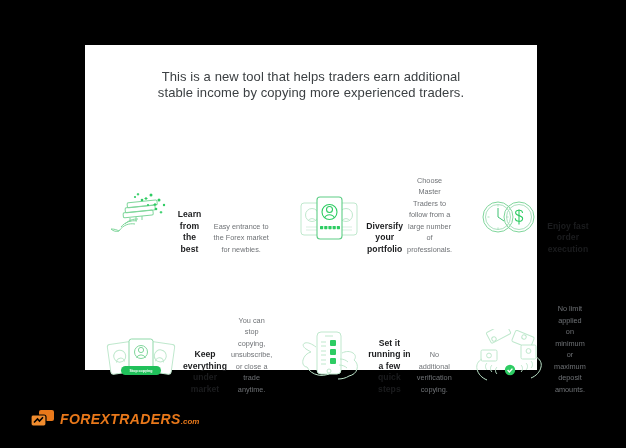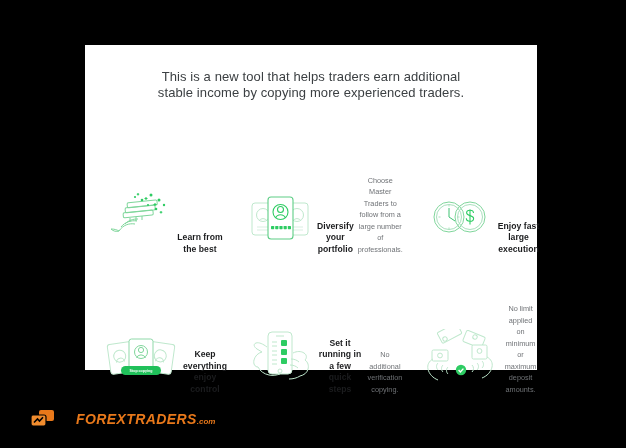--- a/index.html
+++ b/index.html
@@ -73,21 +73,21 @@
     text-align: center;
     line-height: 11.5px;
     padding: 0 4px;
   }
   .footer {
     position: absolute;
     left: 30px;
     top: 409px;
     display: flex;
     align-items: center;
-    gap: 20px;
+    gap: 4px;
   }
   .logo-mark {
     width: 26px;
     height: 19px;
     display: block;
   }
   .logo-text {
     font-size: 14px;
     font-weight: bold;
     color: #e8781a;
@@ -147,20 +147,21 @@
               <circle cx="60" cy="9" r="1.5"></circle>
               <circle cx="43" cy="9" r="1.3"></circle>
               <circle cx="57" cy="18" r="1.3"></circle>
               <circle cx="65" cy="14" r="1.2"></circle>
               <circle cx="36" cy="6" r="1.1"></circle>
               <circle cx="49" cy="14" r="1.1"></circle>
             </g>
           </svg>
         </div>
         <h3 class="f-title">Learn from the best</h3>
+        <p class="f-desc">Easy entrance to the Forex market for newbies.</p>
       </div>
 
       <div class="feature">
         <div class="icon-wrap">
           <svg width="74" height="56" viewBox="0 0 74 56">
             <g class="gfaint">
               <rect x="9" y="12" width="22" height="32" rx="3" class="white-fill" stroke="#bfe8cd"></rect>
               <circle cx="20" cy="24" r="6.5"></circle>
               <path d="M16 30 a4.5 4.5 0 0 1 8 0"></path>
               <path d="M14 36 h12 M14 39 h12" stroke="#d9efe1"></path>
@@ -202,21 +203,21 @@
             <g class="g">
               <circle cx="47" cy="26" r="15"></circle>
               <circle cx="47" cy="26" r="12.5" stroke="#a9e0bd"></circle>
             </g>
             <g class="gs" stroke-width="1.3">
               <path d="M47 18.5 v15"></path>
               <path d="M50.5 22 c0-2-1.8-2.8-3.5-2.8 -1.8 0-3.4 .9-3.4 2.6 0 3.6 7 2 7 5.6 0 1.9-1.7 2.9-3.6 2.9 -2 0-3.7-.9-3.7-3"></path>
             </g>
           </svg>
         </div>
-        <h3 class="f-title">Enjoy fast large execution</h3>
+        <h3 class="f-title">Enjoy fast order execution</h3>
       </div>
 
       <div class="feature">
         <div class="icon-wrap">
           <svg width="84" height="56" viewBox="0 0 84 56">
             <g class="gfaint">
               <rect x="10" y="12" width="24" height="30" rx="2.5" class="white-fill" stroke="#bfe8cd" transform="rotate(-8 22 27)"></rect>
               <circle cx="21" cy="25" r="6" transform="rotate(-8 22 27)"></circle>
               <path d="M17 31 a4 4 0 0 1 8 0" transform="rotate(-8 22 27)"></path>
             </g>
@@ -228,21 +229,22 @@
             <g>
               <rect x="30" y="8" width="24" height="32" rx="2.5" fill="#ffffff" stroke="#8fd9a9" stroke-width="1"></rect>
               <circle cx="42" cy="21" r="6.5" class="g" stroke="#7fd69b"></circle>
               <circle cx="42" cy="19" r="2.6" class="g" stroke="#7fd69b"></circle>
               <path d="M37.5 27 a4.8 4.8 0 0 1 9 0" class="g" stroke="#7fd69b"></path>
             </g>
             <rect x="22" y="35" width="40" height="9" rx="4.5" fill="#20c05a"></rect>
             <text class="btn-copy-text" x="42" y="41.2" text-anchor="middle">Stop copying</text>
           </svg>
         </div>
-        <h3 class="f-title">Keep everything enjoy control</h3>
+        <h3 class="f-title">Keep everything under market</h3>
+        <p class="f-desc">You can stop copying, unsubscribe, or close a trade anytime.</p>
       </div>
 
       <div class="feature">
         <div class="icon-wrap">
           <svg width="74" height="58" viewBox="0 0 74 58">
             <g class="gfaint">
               <rect x="25" y="3" width="24" height="42" rx="4" fill="#ffffff" stroke="#bfe8cd"></rect>
               <path d="M33 7 h8"></path>
               <circle cx="37" cy="42" r="2"></circle>
             </g>

